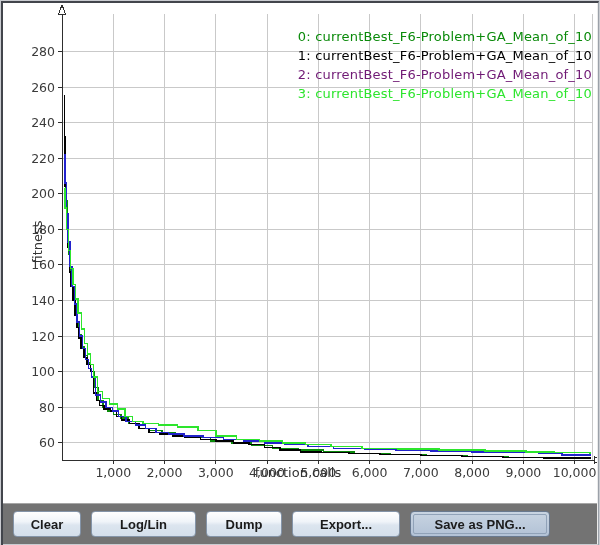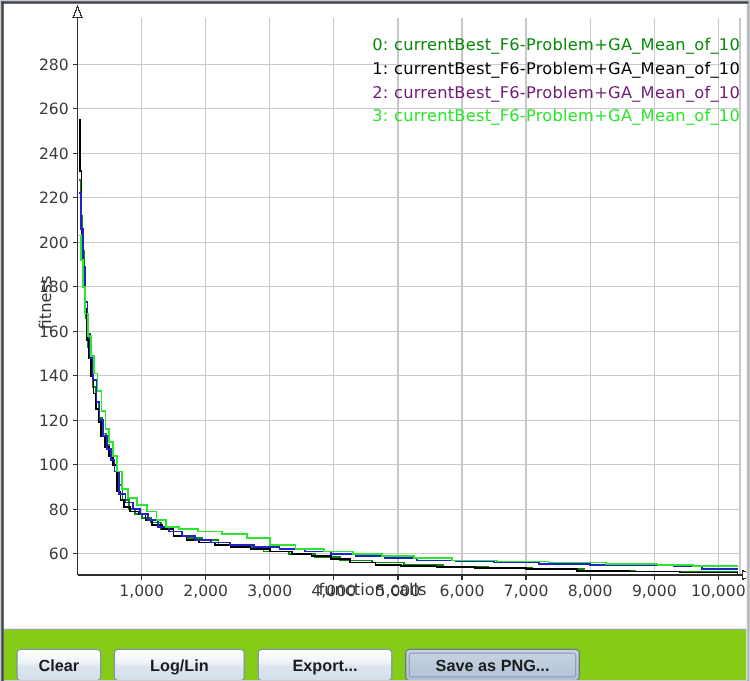--- a/index.html
+++ b/index.html
@@ -20,21 +20,21 @@
   .arrow{fill:#ffffff;stroke:#2e2e2e;stroke-width:1}
   .tl{font-size:12.5px;fill:#3b3b3b;font-family:"DejaVu Sans",sans-serif}
   .legend{position:absolute;top:24px;right:5px;text-align:center;
           font-size:13px;line-height:19px;letter-spacing:.2px;z-index:3}
   .ylabel{position:absolute;left:5px;top:231px;width:60px;height:16px;text-align:center;
           font-size:13px;color:#333;transform:rotate(-90deg)}
   .xlabel{position:absolute;left:123px;top:462px;width:344px;text-align:center;
           font-size:13px;color:#333}
   
   .toolbar{position:absolute;left:3px;top:504px;width:594px;height:41px;box-sizing:border-box;
-           display:flex;align-items:flex-end;gap:10px;padding:7px 0 0 10px;background:#84cc16}
+           display:flex;align-items:flex-start;gap:10px;padding:7px 0 0 10px;background:#737373}
   .btn{height:26px;box-sizing:border-box;border:1px solid #8494a8;border-radius:4px;
        background:linear-gradient(#ffffff,#f0f4f9 40%,#dce5ef 55%,#d4dfeb);
        font-family:"Liberation Sans",sans-serif;font-weight:bold;font-size:13px;color:#1b1b1b;
        padding:0 6px;cursor:pointer}
   .btn-clear{width:68px}.btn-loglin{width:105px}.btn-dump{width:76px}
   .btn-export{width:108px}.btn-savepng{width:140px}
   .btn.focused{position:relative;background:linear-gradient(#c8d4e2,#b2c2d6);border-color:#68798f}
   .btn.focused::after{content:"";position:absolute;inset:2px;border:1px solid #90a2b8;border-radius:2px}
 </style>
 </head>
@@ -127,19 +127,20 @@
       <div class="legend-row" style="color: rgb(45, 229, 45);">3: currentBest_F6-Problem+GA_Mean_of_10</div>
     </div>
 
     <div class="ylabel">fitness</div>
     <div class="xlabel">function calls</div>
   </div>
 
   <div class="toolbar">
     <button class="btn btn-clear">Clear</button>
     <button class="btn btn-loglin">Log/Lin</button>
+    <button class="btn btn-dump">Dump</button>
     <button class="btn btn-export">Export...</button>
     <button class="btn btn-savepng focused">Save as PNG...</button>
   </div>
 
   <div class="frame-outer"></div>
   <div class="frame-inner"></div>
 </div>
 
 </body></html>

